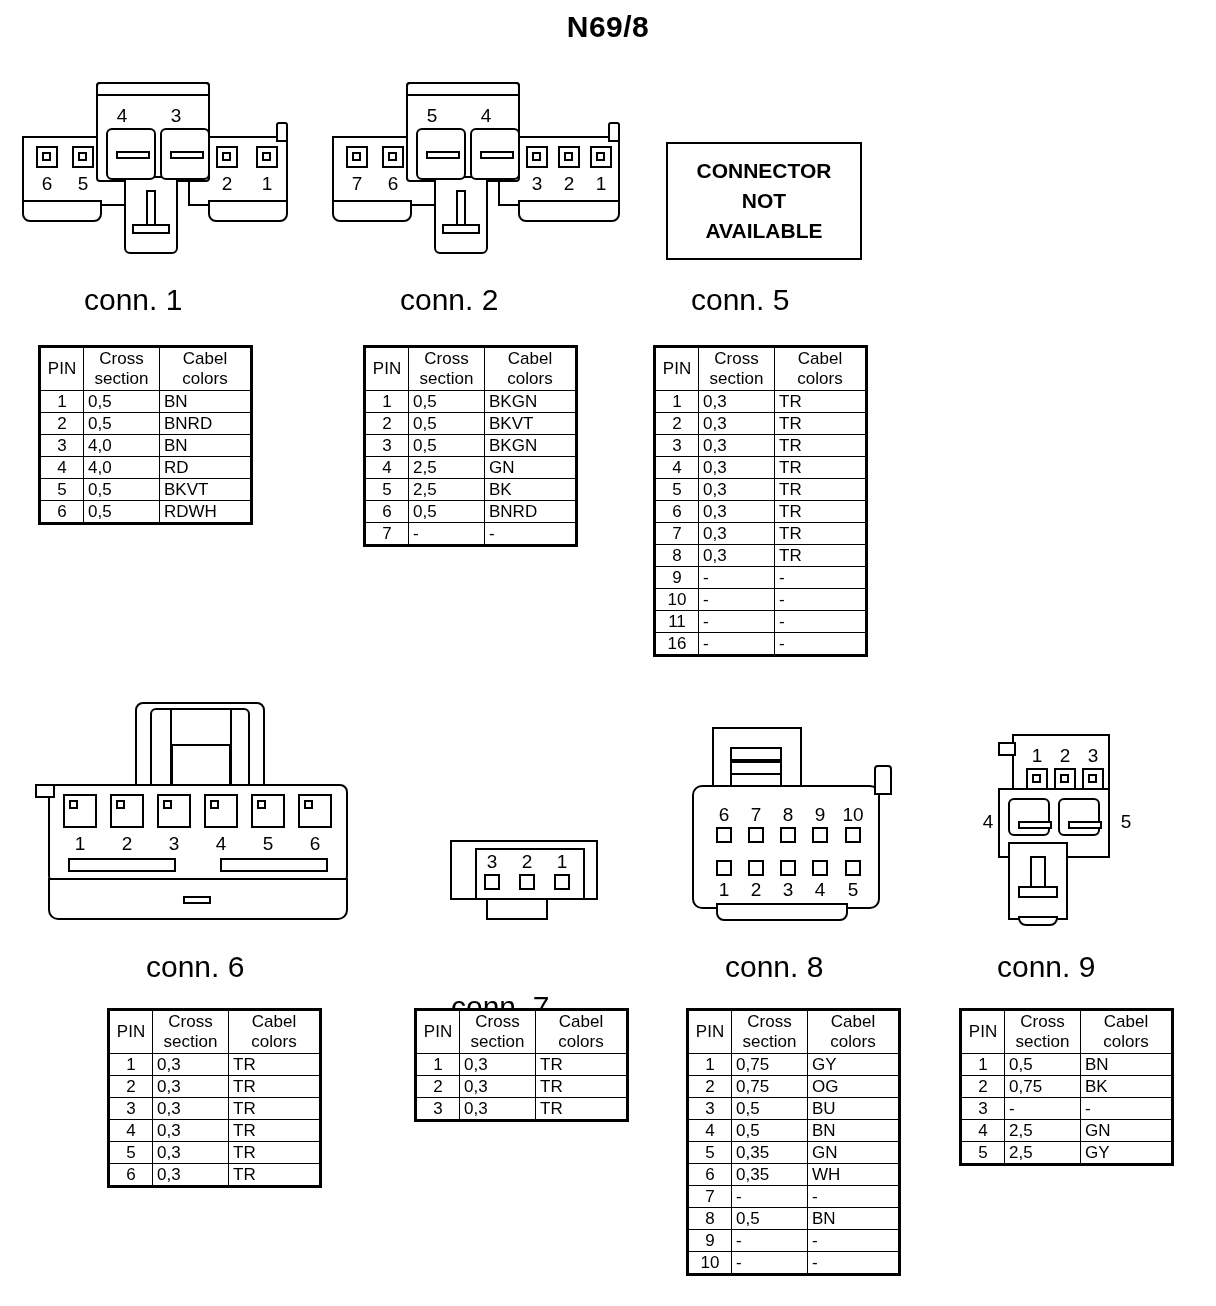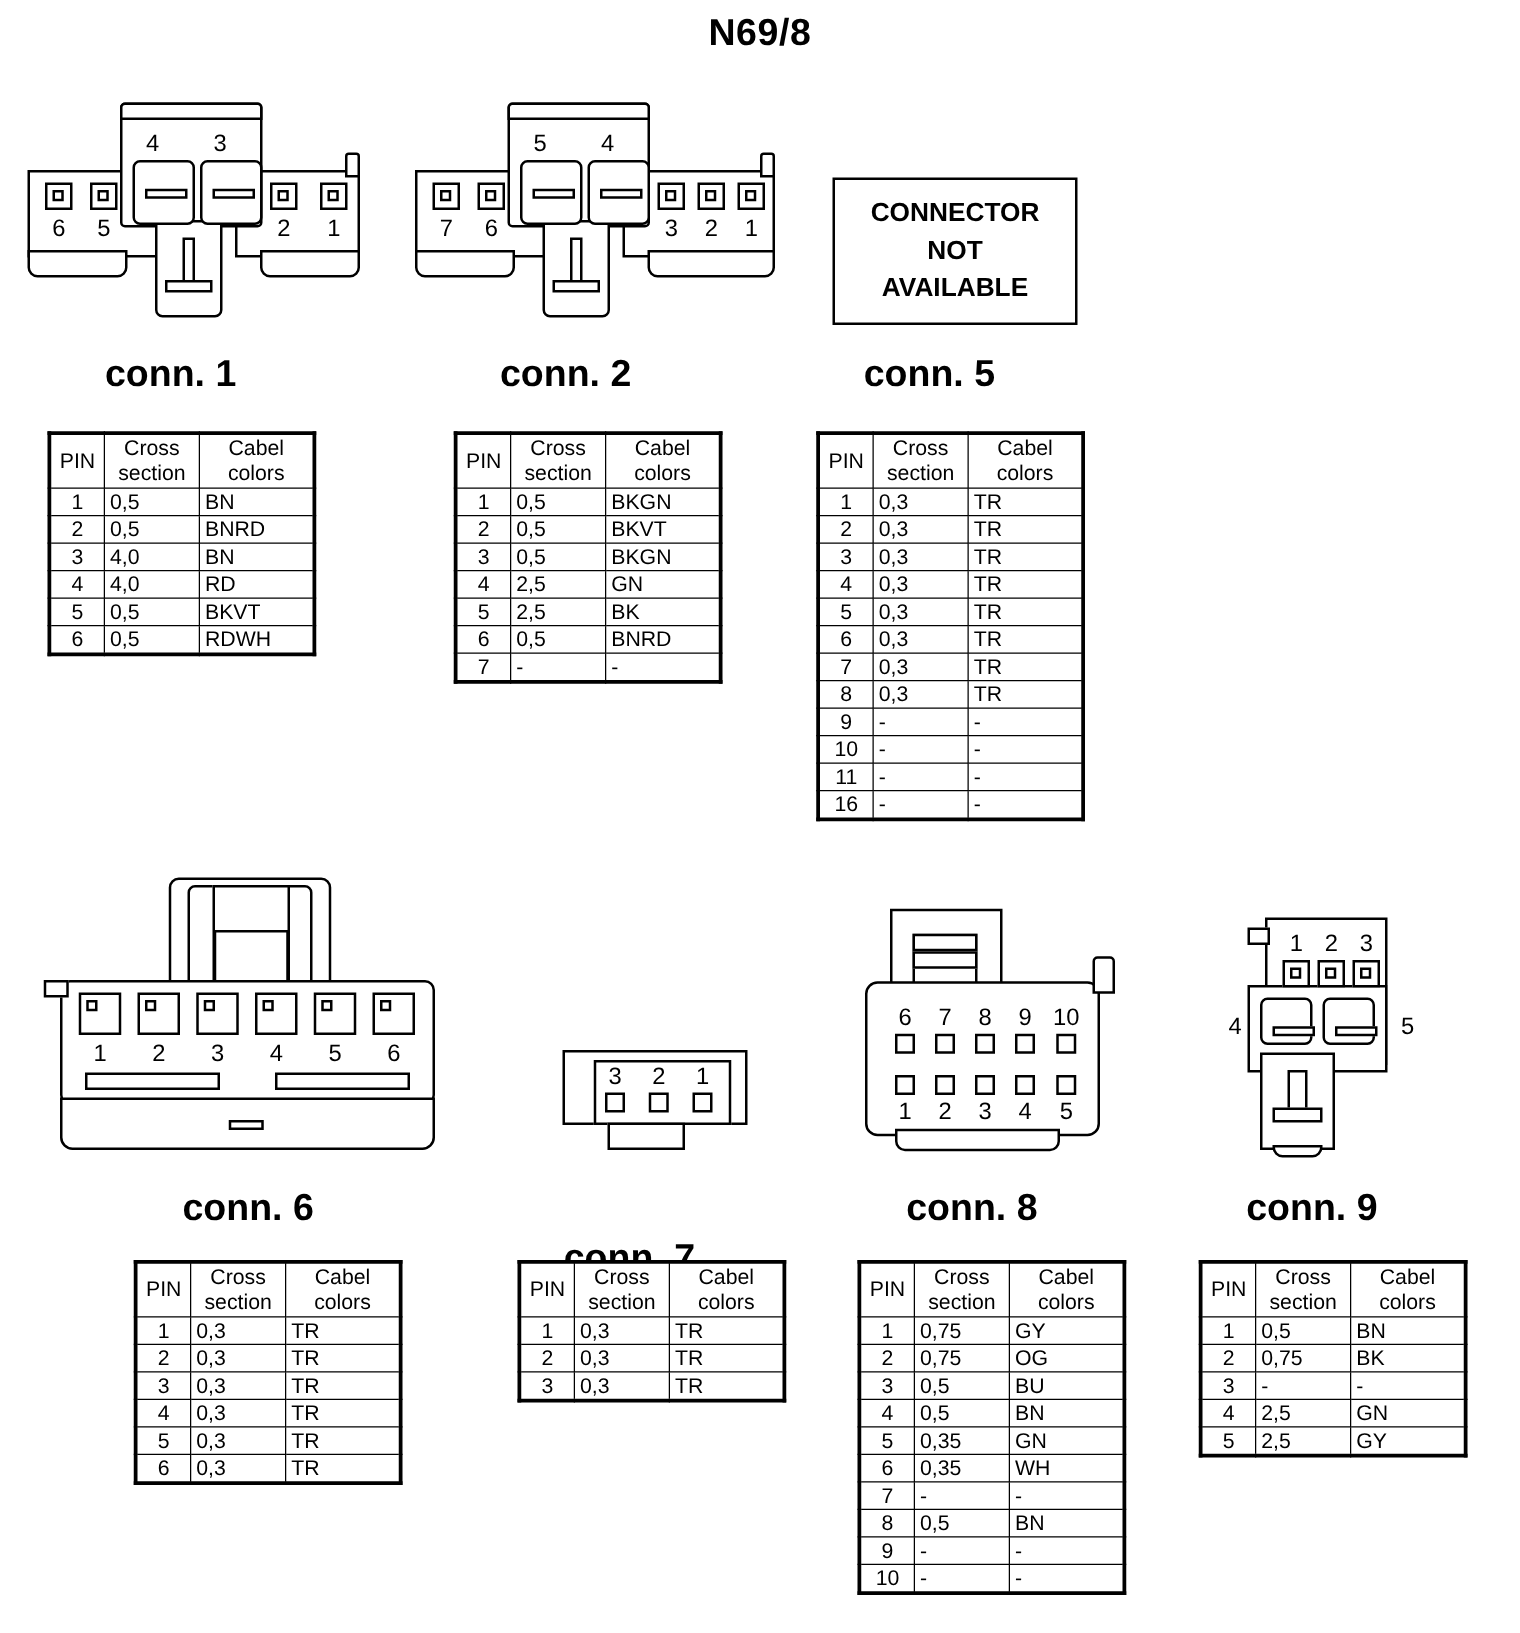--- a/index.html
+++ b/index.html
@@ -26,21 +26,21 @@
     font-size: 30px;
     font-weight: bold;
     letter-spacing: 0.5px;
   }
 
   
   .abs { position: absolute; }
   .conn-label {
     position: absolute;
     font-size: 30px;
-    font-weight: bold;
+    font-weight: normal;
     white-space: nowrap;
   }
 
   
   table.pin-table {
     position: absolute;
     border-collapse: collapse;
     font-size: 17px;
     background: #fff;
     border: 3px solid #000;

